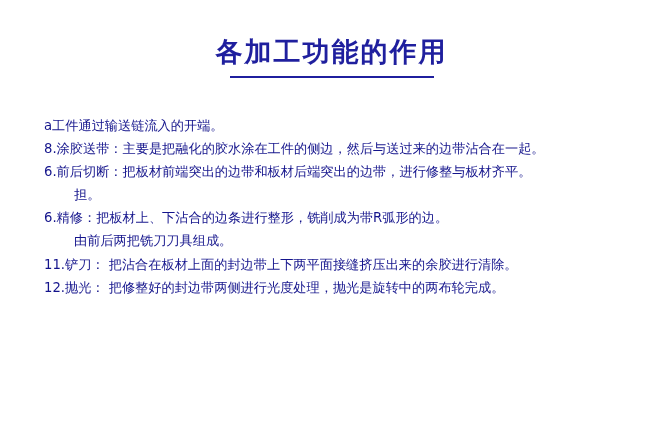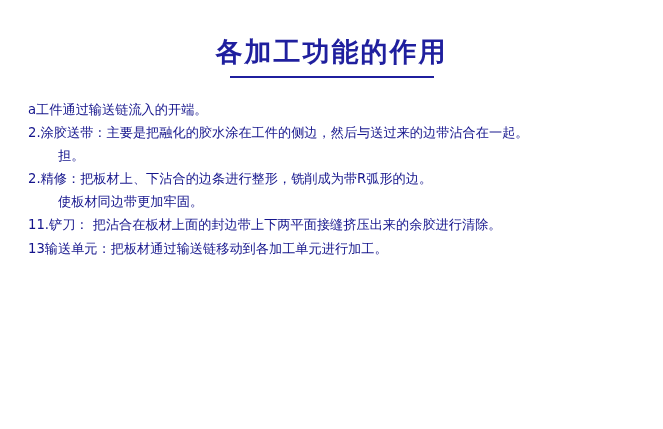--- a/index.html
+++ b/index.html
@@ -29,21 +29,21 @@
     padding-bottom: 6px;
     font-family: "DejaVu Sans", "Liberation Sans", sans-serif;
   }
   .title-underline {
     width: 204px;
     height: 2px;
     background: #1f1f9e;
     margin: 0 auto;
   }
   .body-list {
-    margin: 0;
+    margin: 16px;
     padding: 22px 34px 0 28px;
     list-style: none;
   }
   .body-list li {
     color: #14148c;
     font-size: 13.2px;
     line-height: 20.6px;
     margin-bottom: 2.5px;
     text-align: justify;
     font-family: "DejaVu Sans", "Liberation Sans", sans-serif;
@@ -54,24 +54,25 @@
   }
 </style>
 </head>
 <body>
 
 <div class="slide">
   <div class="title">各加工功能的作用</div>
   <div class="title-underline"></div>
   <ul class="body-list">
       <li><span>a工件通过输送链流入的开端。</span></li>
-      <li><span>2.涂胶送带：主要是把融化的胶水涂在工件的侧边，然后与送过来的边带沾合在一起。</span></li>
+      <li><span>8.涂胶送带：主要是把融化的胶水涂在工件的侧边，然后与送过来的边带沾合在一起。</span></li>
+      <li><span>6.前后切断：把板材前端突出的边带和板材后端突出的边带，进行修整与板材齐平。</span></li>
       <li>
         <span class="indent">担。</span>
       </li>
-      <li><span>2.精修：把板材上、下沾合的边条进行整形，铣削成为带R弧形的边。</span></li>
+      <li><span>6.精修：把板材上、下沾合的边条进行整形，铣削成为带R弧形的边。</span></li>
       <li>
-        <span class="indent">使板材同边带更加牢固。</span>
+        <span class="indent">由前后两把铣刀刀具组成。</span>
       </li>
       <li><span>11.铲刀： 把沾合在板材上面的封边带上下两平面接缝挤压出来的余胶进行清除。</span></li>
-      <li><span>13输送单元：把板材通过输送链移动到各加工单元进行加工。</span></li>
+      <li><span>12.抛光： 把修整好的封边带两侧进行光度处理，抛光是旋转中的两布轮完成。</span></li>
     </ul>
 </div>
 
 </body></html>

